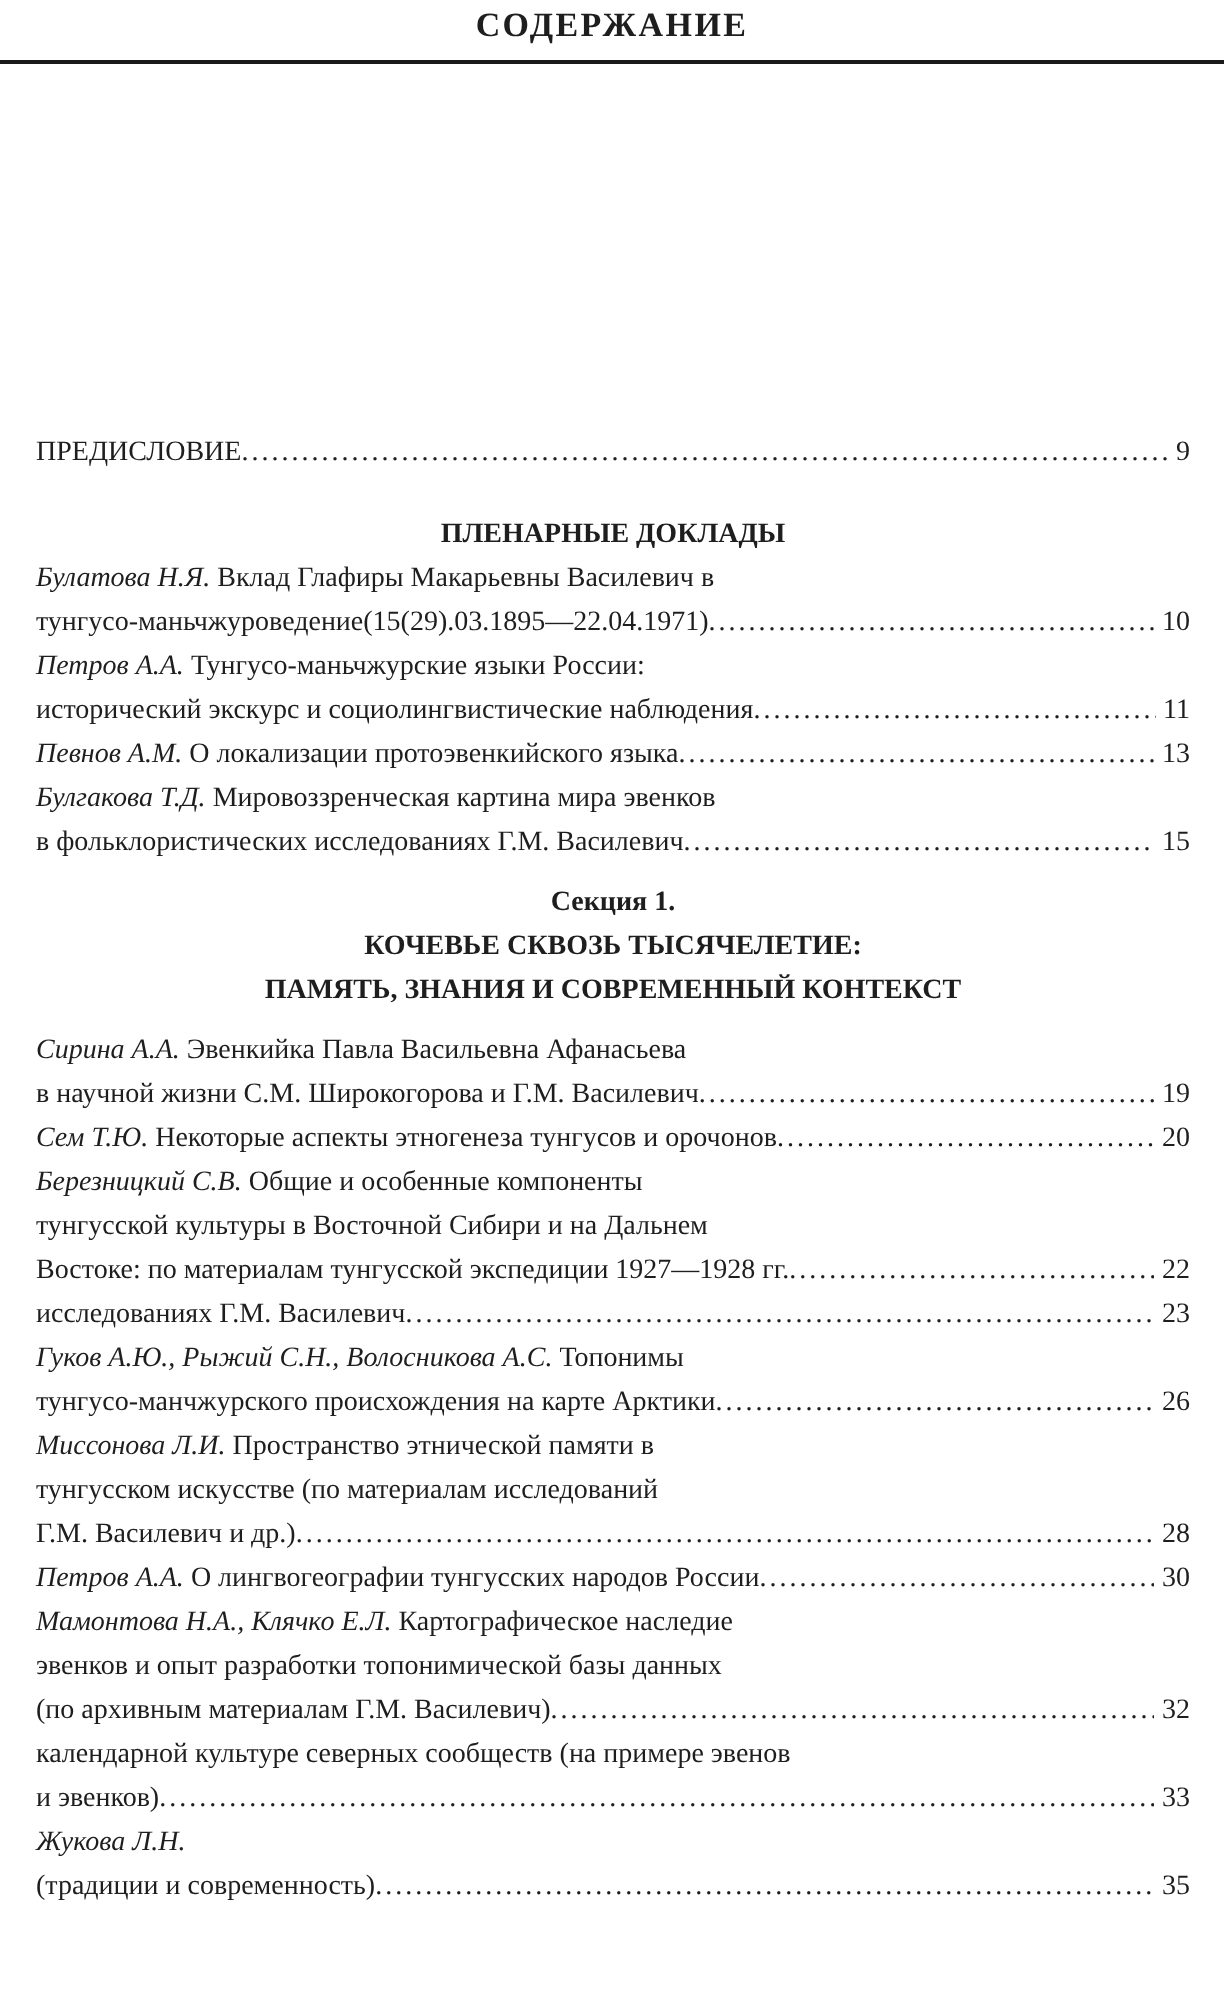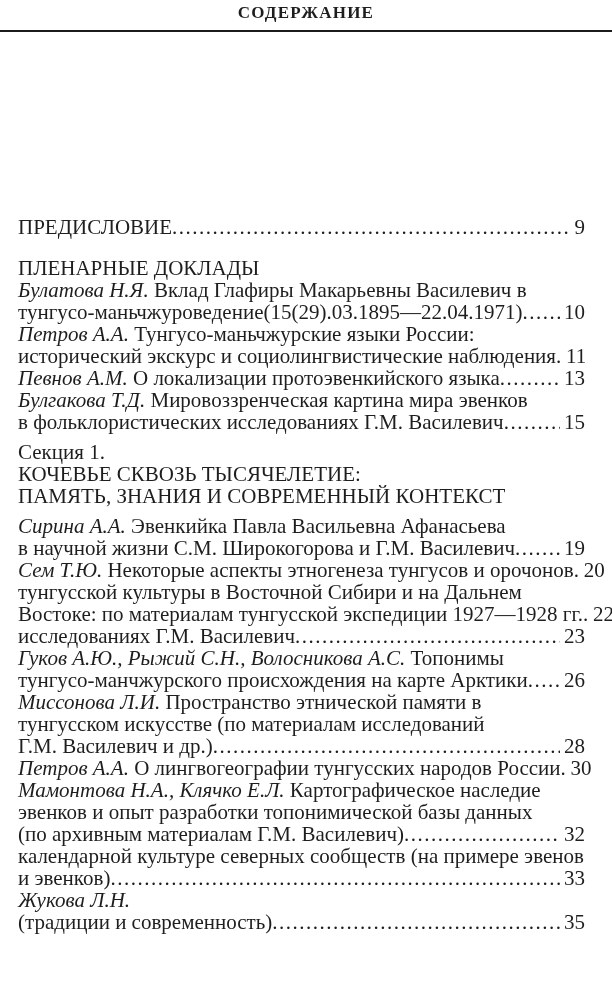--- a/index.html
+++ b/index.html
@@ -24,22 +24,22 @@
     border-bottom: 2.5px solid #1b1b1b;
   }
   .running-title {
     text-align: center;
     font-weight: bold;
     font-size: 17px;
     line-height: 26px;
     letter-spacing: 1.2px;
   }
   .toc {
-    padding: 184px 27px 0 18px;
-    font-size: 21px;
+    padding: 184px 17px 0 18px;
+    font-size: 14px;
     line-height: 22px;
   }
   .toc-line {
     display: flex;
     align-items: baseline;
   }
   .authors {
     font-style: italic;
     white-space: pre;
   }
@@ -54,22 +54,22 @@
     text-align: right;
   }
   .leader::after {
     content: "....................................................................................................................................................";
     letter-spacing: 1.5px;
   }
   .page-num {
     padding-left: 4px;
   }
   .heading-block {
-    text-align: left;
-    font-weight: normal;
+    text-align: center;
+    font-weight: bold;
   }
   .heading-block-0 { margin: 19px 0 0 0; }
   .heading-block-1 { margin: 8px 0 8px 0; }
   .heading-line { line-height: 22px; }
 </style>
 </head>
 <body>
 
 <div class="page">
   <header class="page-header">
@@ -131,20 +131,24 @@
         <span class="leader"></span>
         <span class="page-num">19</span>
       </div>
       <div class="toc-line">
         <span class="authors">Сем Т.Ю.</span>
         <span class="line-text"> Некоторые аспекты этногенеза тунгусов и орочонов</span>
         <span class="leader"></span>
         <span class="page-num">20</span>
       </div>
       <div class="toc-line">
+        <span class="authors">Березницкий С.В.</span>
+        <span class="line-text"> Общие и особенные компоненты</span>
+      </div>
+      <div class="toc-line">
         <span class="line-text">тунгусской культуры в Восточной Сибири и на Дальнем</span>
       </div>
       <div class="toc-line">
         <span class="line-text">Востоке: по материалам тунгусской экспедиции 1927—1928 гг.</span>
         <span class="leader"></span>
         <span class="page-num">22</span>
       </div>
       <div class="toc-line">
         <span class="line-text">исследованиях Г.М. Василевич</span>
         <span class="leader"></span>

